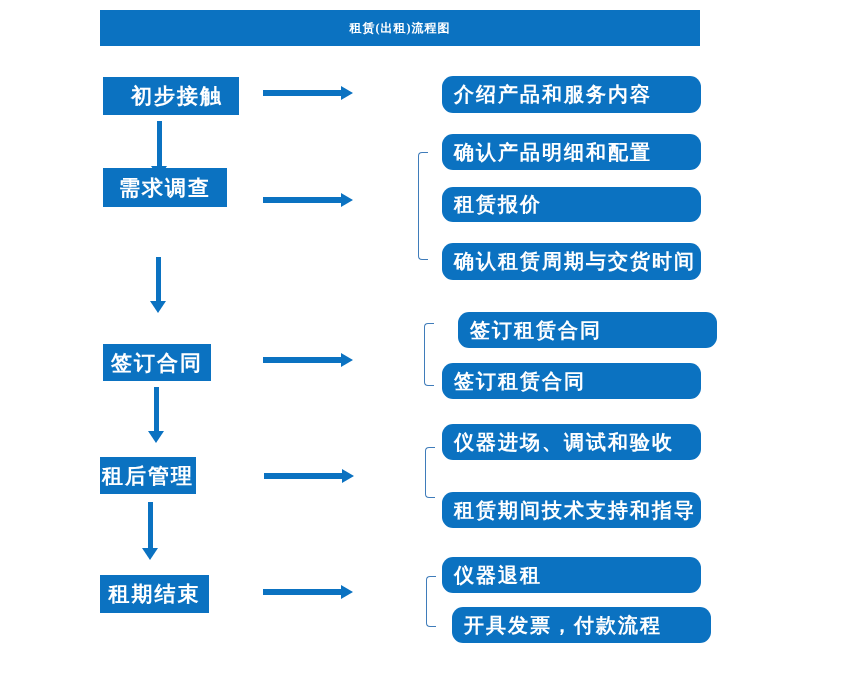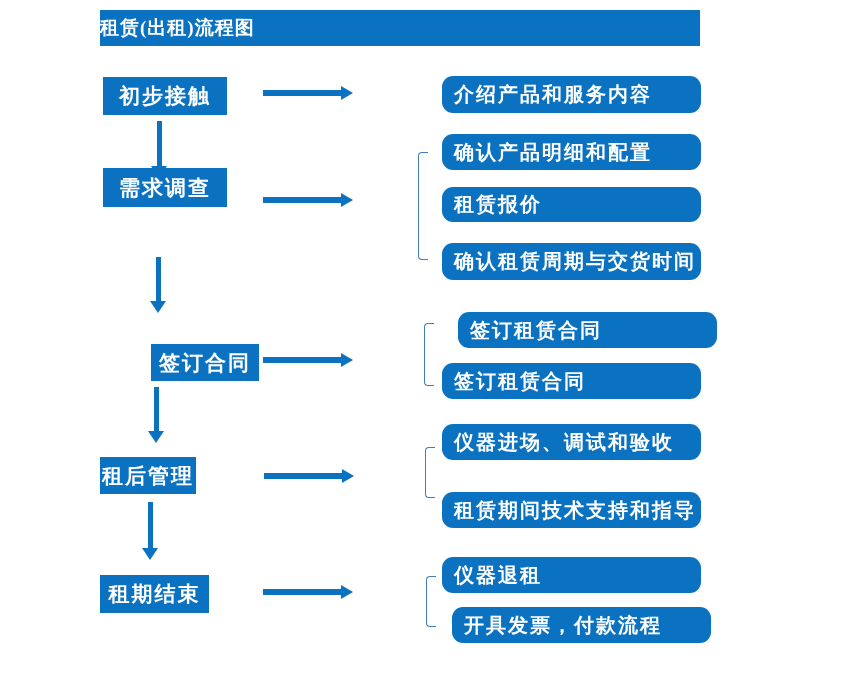--- a/index.html
+++ b/index.html
@@ -6,22 +6,22 @@
   .canvas {
     position:relative;
     width:844px; height:688px;
     background:#ffffff;
     font-family:"Liberation Serif", serif;
     overflow:hidden;
   }
   .title-bar {
     position:absolute; left:100px; top:10px; width:600px; height:36px;
     background:#0b72c1; color:#ffffff;
-    display:flex; align-items:center; justify-content:flex-start;
-    font-size:19px; font-weight:bold; letter-spacing:1px;
+    display:flex; align-items:center; justify-content:center;
+    font-size:12px; font-weight:bold; letter-spacing:1px;
   }
   .stage-box {
     position:absolute; background:#0b72c1; color:#ffffff;
     display:flex; align-items:center; justify-content:center;
     font-size:21px; font-weight:bold; letter-spacing:2px;
   }
   .output-box {
     position:absolute; left:442px; width:259px;
     background:#0b72c1; color:#ffffff;
     display:flex; align-items:center;
@@ -55,21 +55,21 @@
 </style>
 </head>
 <body>
 
 <div class="canvas">
 
   <div class="title-bar">
     <span>租赁(出租)流程图</span>
   </div>
 
-  <div class="stage-box" style="left:103px; top:77px; width:124px; height:38px;">
+  <div class="stage-box" style="left:103px; top:77px; width:124px; height:38px;padding-left:12px;">
     <span>初步接触</span>
   </div>
   <div class="arrow-right" style="left:263px; top:86px;">
     <div class="shaft"></div>
     <div class="head"></div>
   </div>
   <div class="output-box" style="top:76px; height:37px;">
     <span>介绍产品和服务内容</span>
   </div>
 
@@ -94,21 +94,21 @@
   </div>
   <div class="output-box" style="top:243px; height:37px;">
     <span>确认租赁周期与交货时间</span>
   </div>
 
   <div class="arrow-down" style="left:150px; top:257px; height:56px;">
     <div class="shaft" style="height:44px;"></div>
     <div class="head"></div>
   </div>
 
-  <div class="stage-box" style="left:103px; top:344px; width:108px; height:37px;margin-left:48px;">
+  <div class="stage-box" style="left:103px; top:344px; width:108px; height:37px;">
     <span>签订合同</span>
   </div>
   <div class="arrow-right" style="left:263px; top:353px;">
     <div class="shaft"></div>
     <div class="head"></div>
   </div>
   <div class="bracket" style="left:424px; top:323px; height:63px;"></div>
   <div class="output-box" style="top:312px; height:36px;margin-left:16px;">
     <span>签订租赁合同</span>
   </div>

